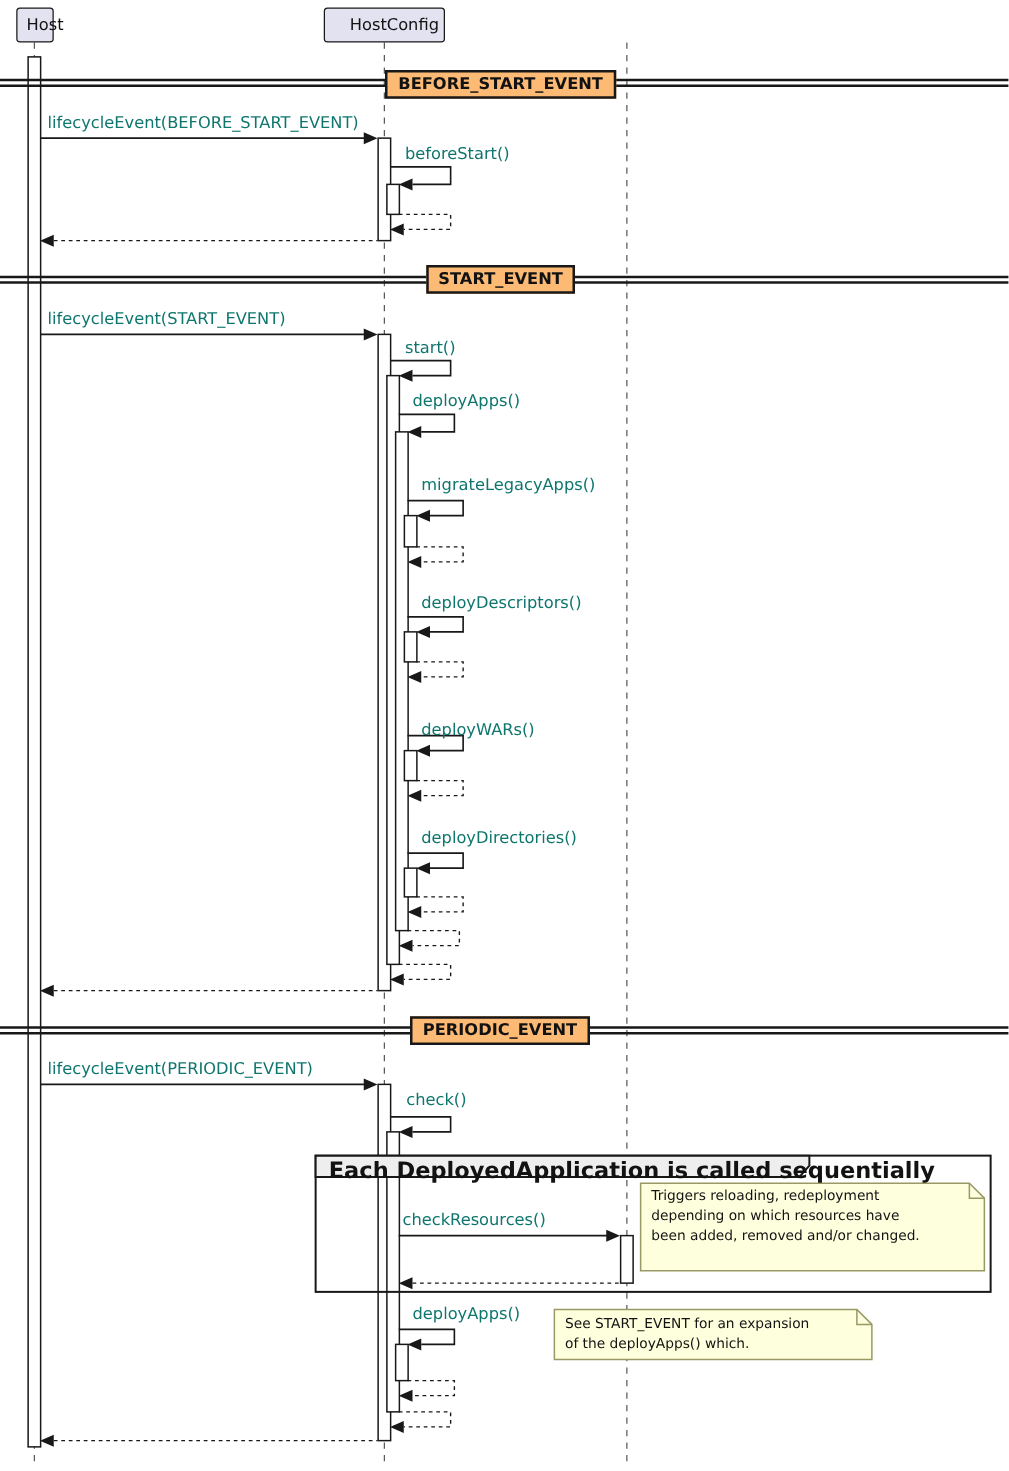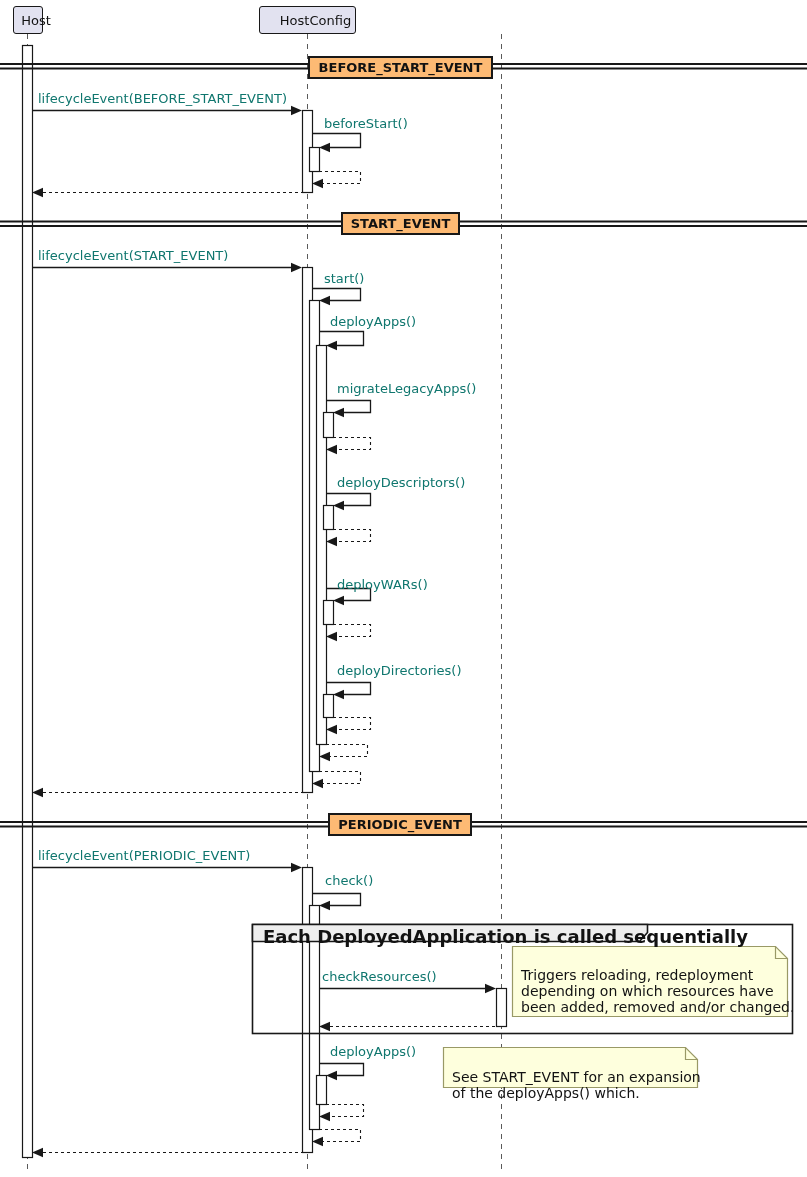--- a/index.html
+++ b/index.html
@@ -23,21 +23,21 @@
   .divider-box {
     position:absolute; height:23px; box-sizing:border-box;
     background:#fdba74; border:2px solid #181818;
     display:flex; align-items:center; justify-content:center;
     font-size:13px; font-weight:bold; white-space:nowrap;
   }
   .group-label {
     position:absolute; font-size:18px; font-weight:bold; white-space:nowrap;
   }
   .note-text {
-    position:absolute; font-size:14px; line-height:16px; white-space:nowrap;margin-top:18px;
+    position:absolute; font-size:11px; line-height:16px; white-space:nowrap;
   }
 </style>
 </head>
 <body>
 
 <div id="stage">
 
   <svg id="diagram-svg" width="807" height="1177" viewBox="0 0 807 1177">
 
     <g stroke="#5A5A5A" stroke-width="1" stroke-dasharray="5,5">

